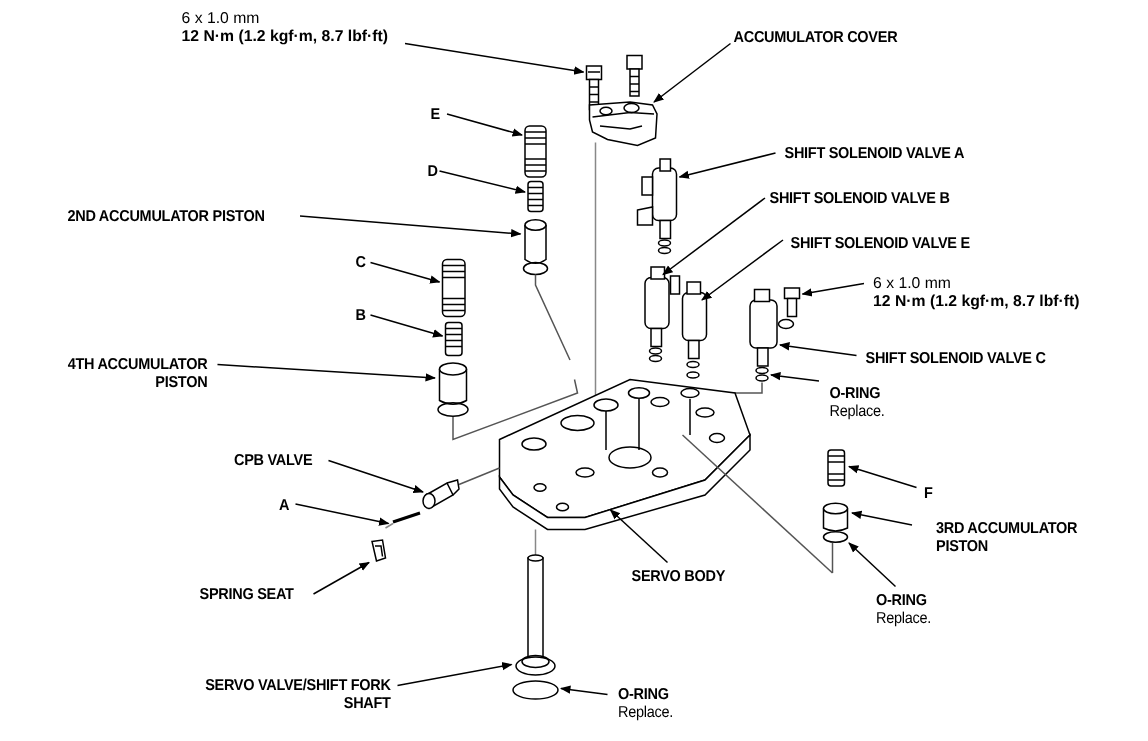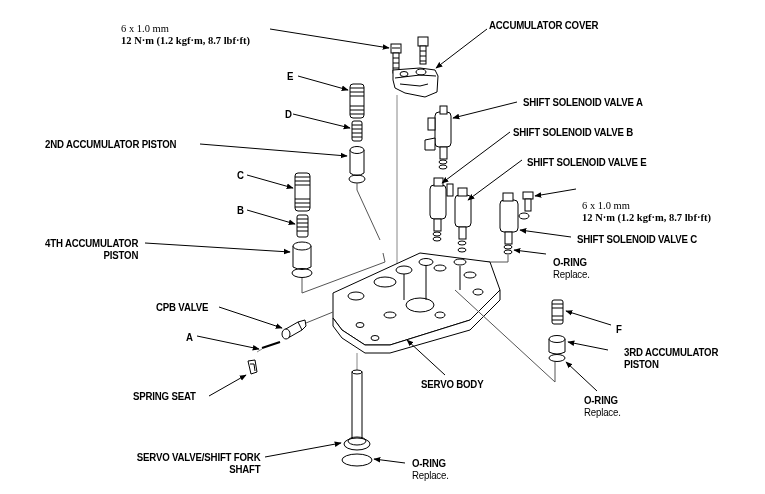--- a/index.html
+++ b/index.html
@@ -4,22 +4,22 @@
 <style>
   html, body { margin:0; padding:0; background:#ffffff; }
   body { width:765px; height:494px; position:relative; overflow:hidden;
          font-family:"Liberation Sans", sans-serif; color:#000; }
   #diagram { position:absolute; left:0; top:0; width:765px; height:494px; }
   .lbl { position:absolute; font-family:"Liberation Sans", sans-serif; font-weight:bold;
          font-size:10.5px; letter-spacing:-0.2px; line-height:12px; white-space:nowrap;
          transform:scaleX(0.92); transform-origin:left top; }
   .lbl.r { transform-origin:right top; text-align:right; }
   .sub { font-weight:normal; display:block; }
-  .torque { position:absolute; font-family:Liberation Serif, serif; font-size:10.5px;
-            line-height:12px; white-space:nowrap;margin-top:17px; }
+  .torque { position:absolute; font-family:Liberation Sans, sans-serif; font-size:10.5px;
+            line-height:12px; white-space:nowrap; }
   .torque .b { font-weight:bold; }
 </style>
 </head>
 <body>
 
 <svg id="diagram" viewBox="0 0 765 494" width="765" height="494">
   <defs>
     <marker id="ah" viewBox="0 0 10 10" refX="9" refY="5" markerWidth="7" markerHeight="7" orient="auto-start-reverse">
       <path d="M0,1 L10,5 L0,9 Z" fill="#000"></path>
     </marker>

